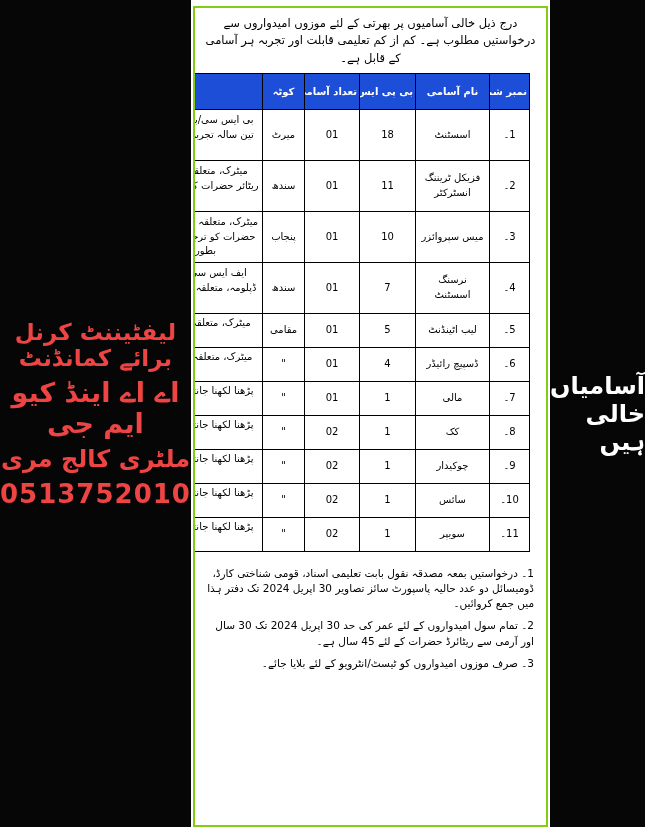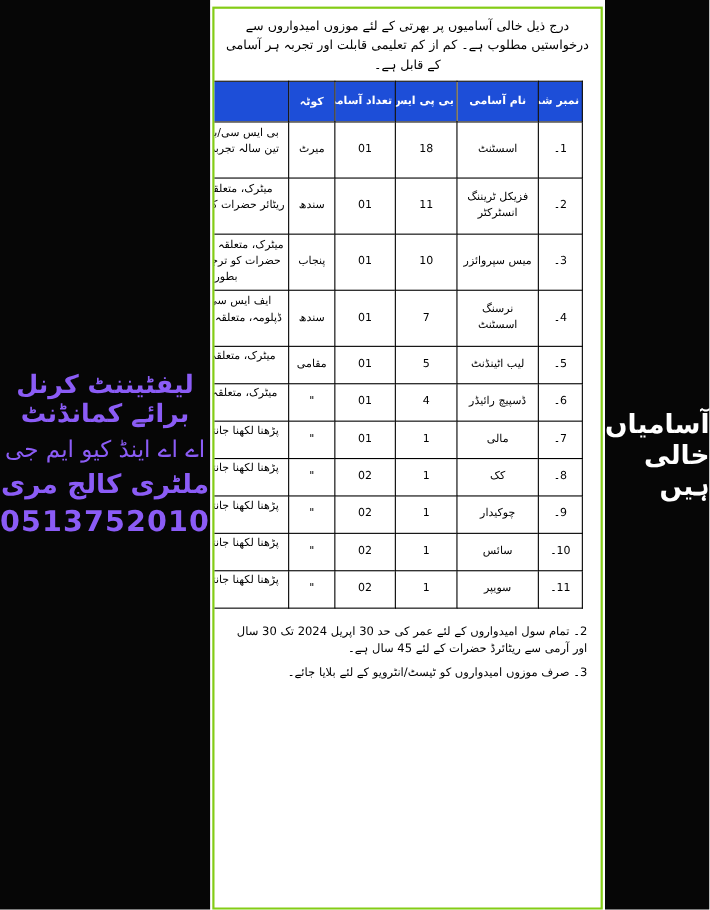--- a/index.html
+++ b/index.html
@@ -46,26 +46,26 @@
   tr.r-sm td { height:29px; }
   td.serial { font-size:10.5px; }
   td.quota { font-size:10px; }
 
   .notes { padding:8px 12px 0 12px; }
   .notes p {
     font-size:10.5px; line-height:1.45; text-align:right; margin-bottom:7px;
   }
 
   .footer-band {
-    flex:0 0 155px; background:#060606; color:#8b5cf6;
+    flex:0 0 155px; background:#060606; color:#ef4444;
     display:flex; flex-direction:column; align-items:center; justify-content:center;
     gap:6px; text-align:center;
   }
   .footer-line-1 { font-size:23px; font-weight:bold; }
-  .footer-line-2 { font-size:21px; font-weight:normal; }
+  .footer-line-2 { font-size:27px; font-weight:bold; }
   .footer-line-3 { font-size:24px; font-weight:bold; }
   .footer-phone  { font-size:26px; font-weight:bold; letter-spacing:1px; direction:ltr; }
 </style>
 </head>
 <body>
 
 <div class="page">
 
   <div class="title-band">
     <span>آسامیاں خالی ہیں</span>
@@ -180,20 +180,21 @@
           <td>سویپر</td>
           <td>1</td>
           <td>02</td>
           <td class="quota">"</td>
           <td class="edu">پڑھنا لکھنا جانتا ہو، متعلقہ شعبہ میں 03 سالہ تجربہ ہو۔ مقامی افراد کو ترجیح دی جائے گی۔</td>
         </tr>
       </tbody>
     </table>
 
     <div class="notes">
+      <p>1۔ درخواستیں بمعہ مصدقہ نقول بابت تعلیمی اسناد، قومی شناختی کارڈ، ڈومیسائل دو عدد حالیہ پاسپورٹ سائز تصاویر 30 اپریل 2024 تک دفتر ہذا میں جمع کروائیں۔</p>
       <p>2۔ تمام سول امیدواروں کے لئے عمر کی حد 30 اپریل 2024 تک 30 سال اور آرمی سے ریٹائرڈ حضرات کے لئے 45 سال ہے۔</p>
       <p>3۔ صرف موزوں امیدواروں کو ٹیسٹ/انٹرویو کے لئے بلایا جائے۔</p>
 
     </div>
 
   </div>
 
   <div class="footer-band">
     <div class="footer-line-1">لیفٹیننٹ کرنل برائے کمانڈنٹ</div>
     <div class="footer-line-2">اے اے اینڈ کیو ایم جی</div>

